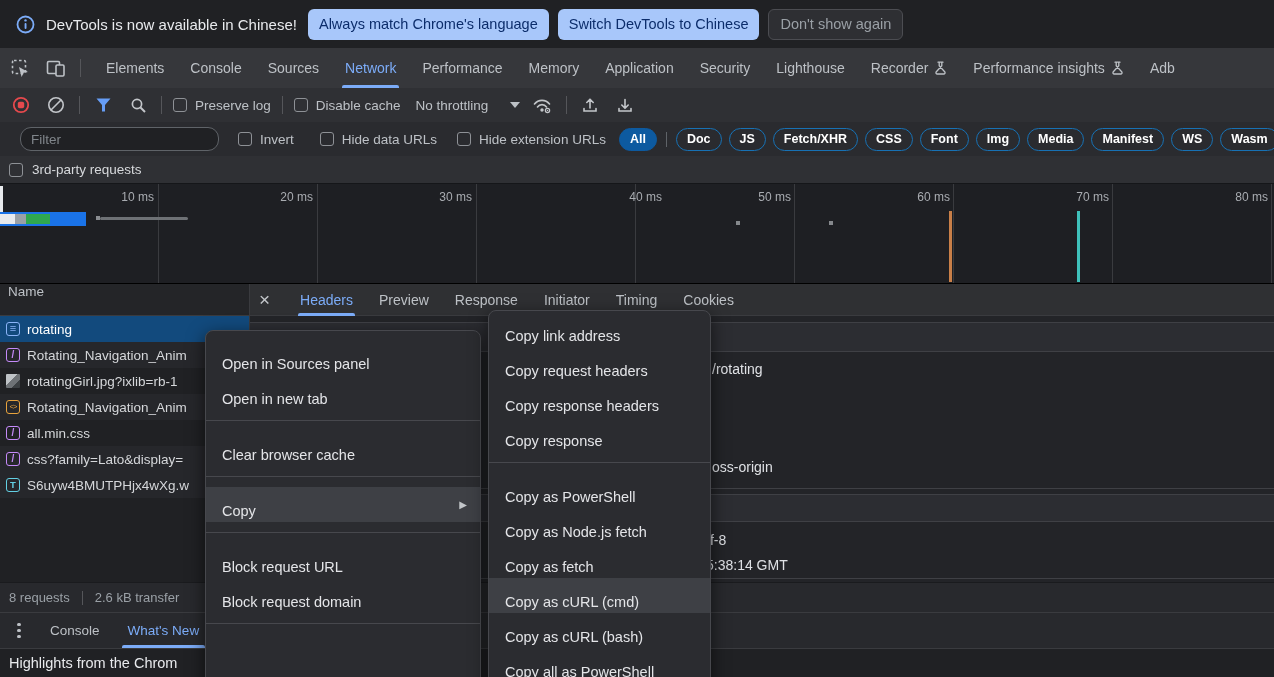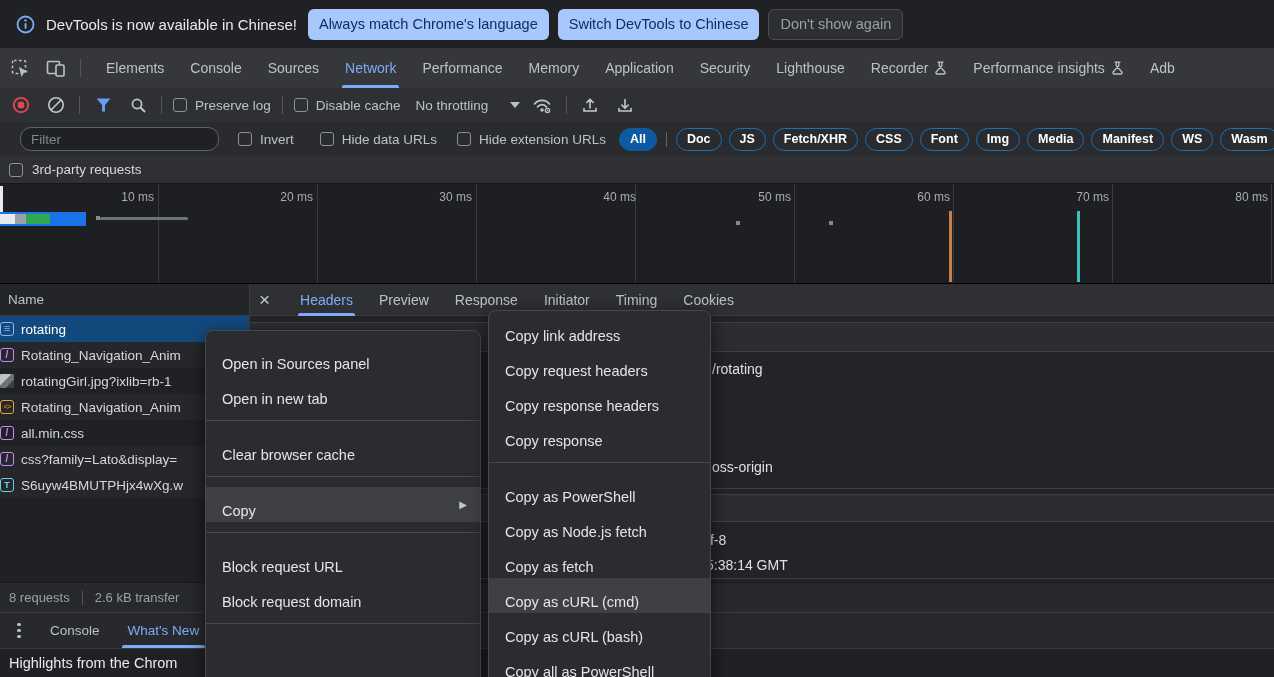--- a/index.html
+++ b/index.html
@@ -59,22 +59,22 @@
   .ov-bar{position:absolute;left:0;top:28px;width:86px;height:14px;border-top:2.5px solid #1a73e8;border-bottom:2.5px solid #1a73e8;display:flex;}
   .seg{height:100%;}
   .gray-line{position:absolute;left:100px;top:33px;width:88px;height:2.5px;background:#6e7175;border-radius:2px;}
   .gray-dot-a{position:absolute;left:96px;top:32px;width:4px;height:4px;background:#8a8d91;}
   .dot{position:absolute;width:3.5px;height:3.5px;background:#85888c;top:37px;}
   .marker{position:absolute;top:27px;bottom:1px;width:2.5px;}
 
   
   .main{position:absolute;left:0;top:284px;width:100%;height:298px;background:var(--bg-table);}
   .left-pane{position:absolute;left:0;top:0;width:250px;height:100%;border-right:1px solid var(--line);overflow:hidden;}
-  .col-head{height:32px;display:flex;align-items:center;padding-left:8px;font-size:13.5px;color:var(--txt2);border-bottom:1px solid var(--line);background:#242528;}
-  .req-row{height:26px;display:flex;align-items:center;gap:7px;padding-left:0;font-size:13.5px;color:#d5d7da;white-space:nowrap;overflow:hidden;cursor:pointer;}
+  .col-head{height:32px;display:flex;padding-left:8px;font-size:13.5px;color:var(--txt2);border-bottom:1px solid var(--line);background:#242528;}
+  .req-row{height:26px;display:flex;align-items:center;gap:7px;padding-left:6px;font-size:13.5px;color:#d5d7da;white-space:nowrap;overflow:hidden;cursor:pointer;}
   .req-row.alt{background:var(--row-alt);}
   .req-row.selected{background:var(--row-sel);color:#fff;}
   .req-icon{flex:0 0 auto;width:14px;height:14px;border-radius:3px;border:1.5px solid #888;display:flex;align-items:center;justify-content:center;font-size:9px;line-height:1;}
   .type-document .req-icon{border-color:#8ab4f8;color:#8ab4f8;}
   .type-document .req-icon::after{content:"≡";font-size:11px;margin-top:-1px;}
   .type-stylesheet .req-icon{border-color:#c58af9;color:#c58af9;}
   .type-stylesheet .req-icon::after{content:"/";font-weight:700;font-size:10px;}
   .type-script .req-icon{border-color:#e8a33d;color:#e8a33d;}
   .type-script .req-icon::after{content:"<>";font-size:7.5px;letter-spacing:-1px;}
   .type-font .req-icon{border-color:#63d0e4;color:#63d0e4;}
@@ -311,21 +311,21 @@
     <span class="cb"></span>
     <span>3rd-party requests</span>
   </div>
 
   <div class="timeline">
     <div>
 
     <span class="time-label" style="left: 104px;">10 ms</span>
         <span class="time-label" style="left: 263px;">20 ms</span>
         <span class="time-label" style="left: 422px;">30 ms</span>
-        <span class="time-label" style="left: 586px;">40 ms</span>
+        <span class="time-label" style="left: 612px;">40 ms</span>
         <span class="time-label" style="left: 741px;">50 ms</span>
         <span class="time-label" style="left: 900px;">60 ms</span>
         <span class="time-label" style="left: 1059px;">70 ms</span>
         <span class="time-label" style="left: 1218px;">80 ms</span>
       </div>
     <div class="ov-tick"></div>
     <div class="ov-bar">
       <span class="seg" style="width:15px;background:#e8eaed"></span>
       <span class="seg" style="width:11px;background:#9aa0a6"></span>
       <span class="seg" style="width:24px;background:#2fa84f"></span>

